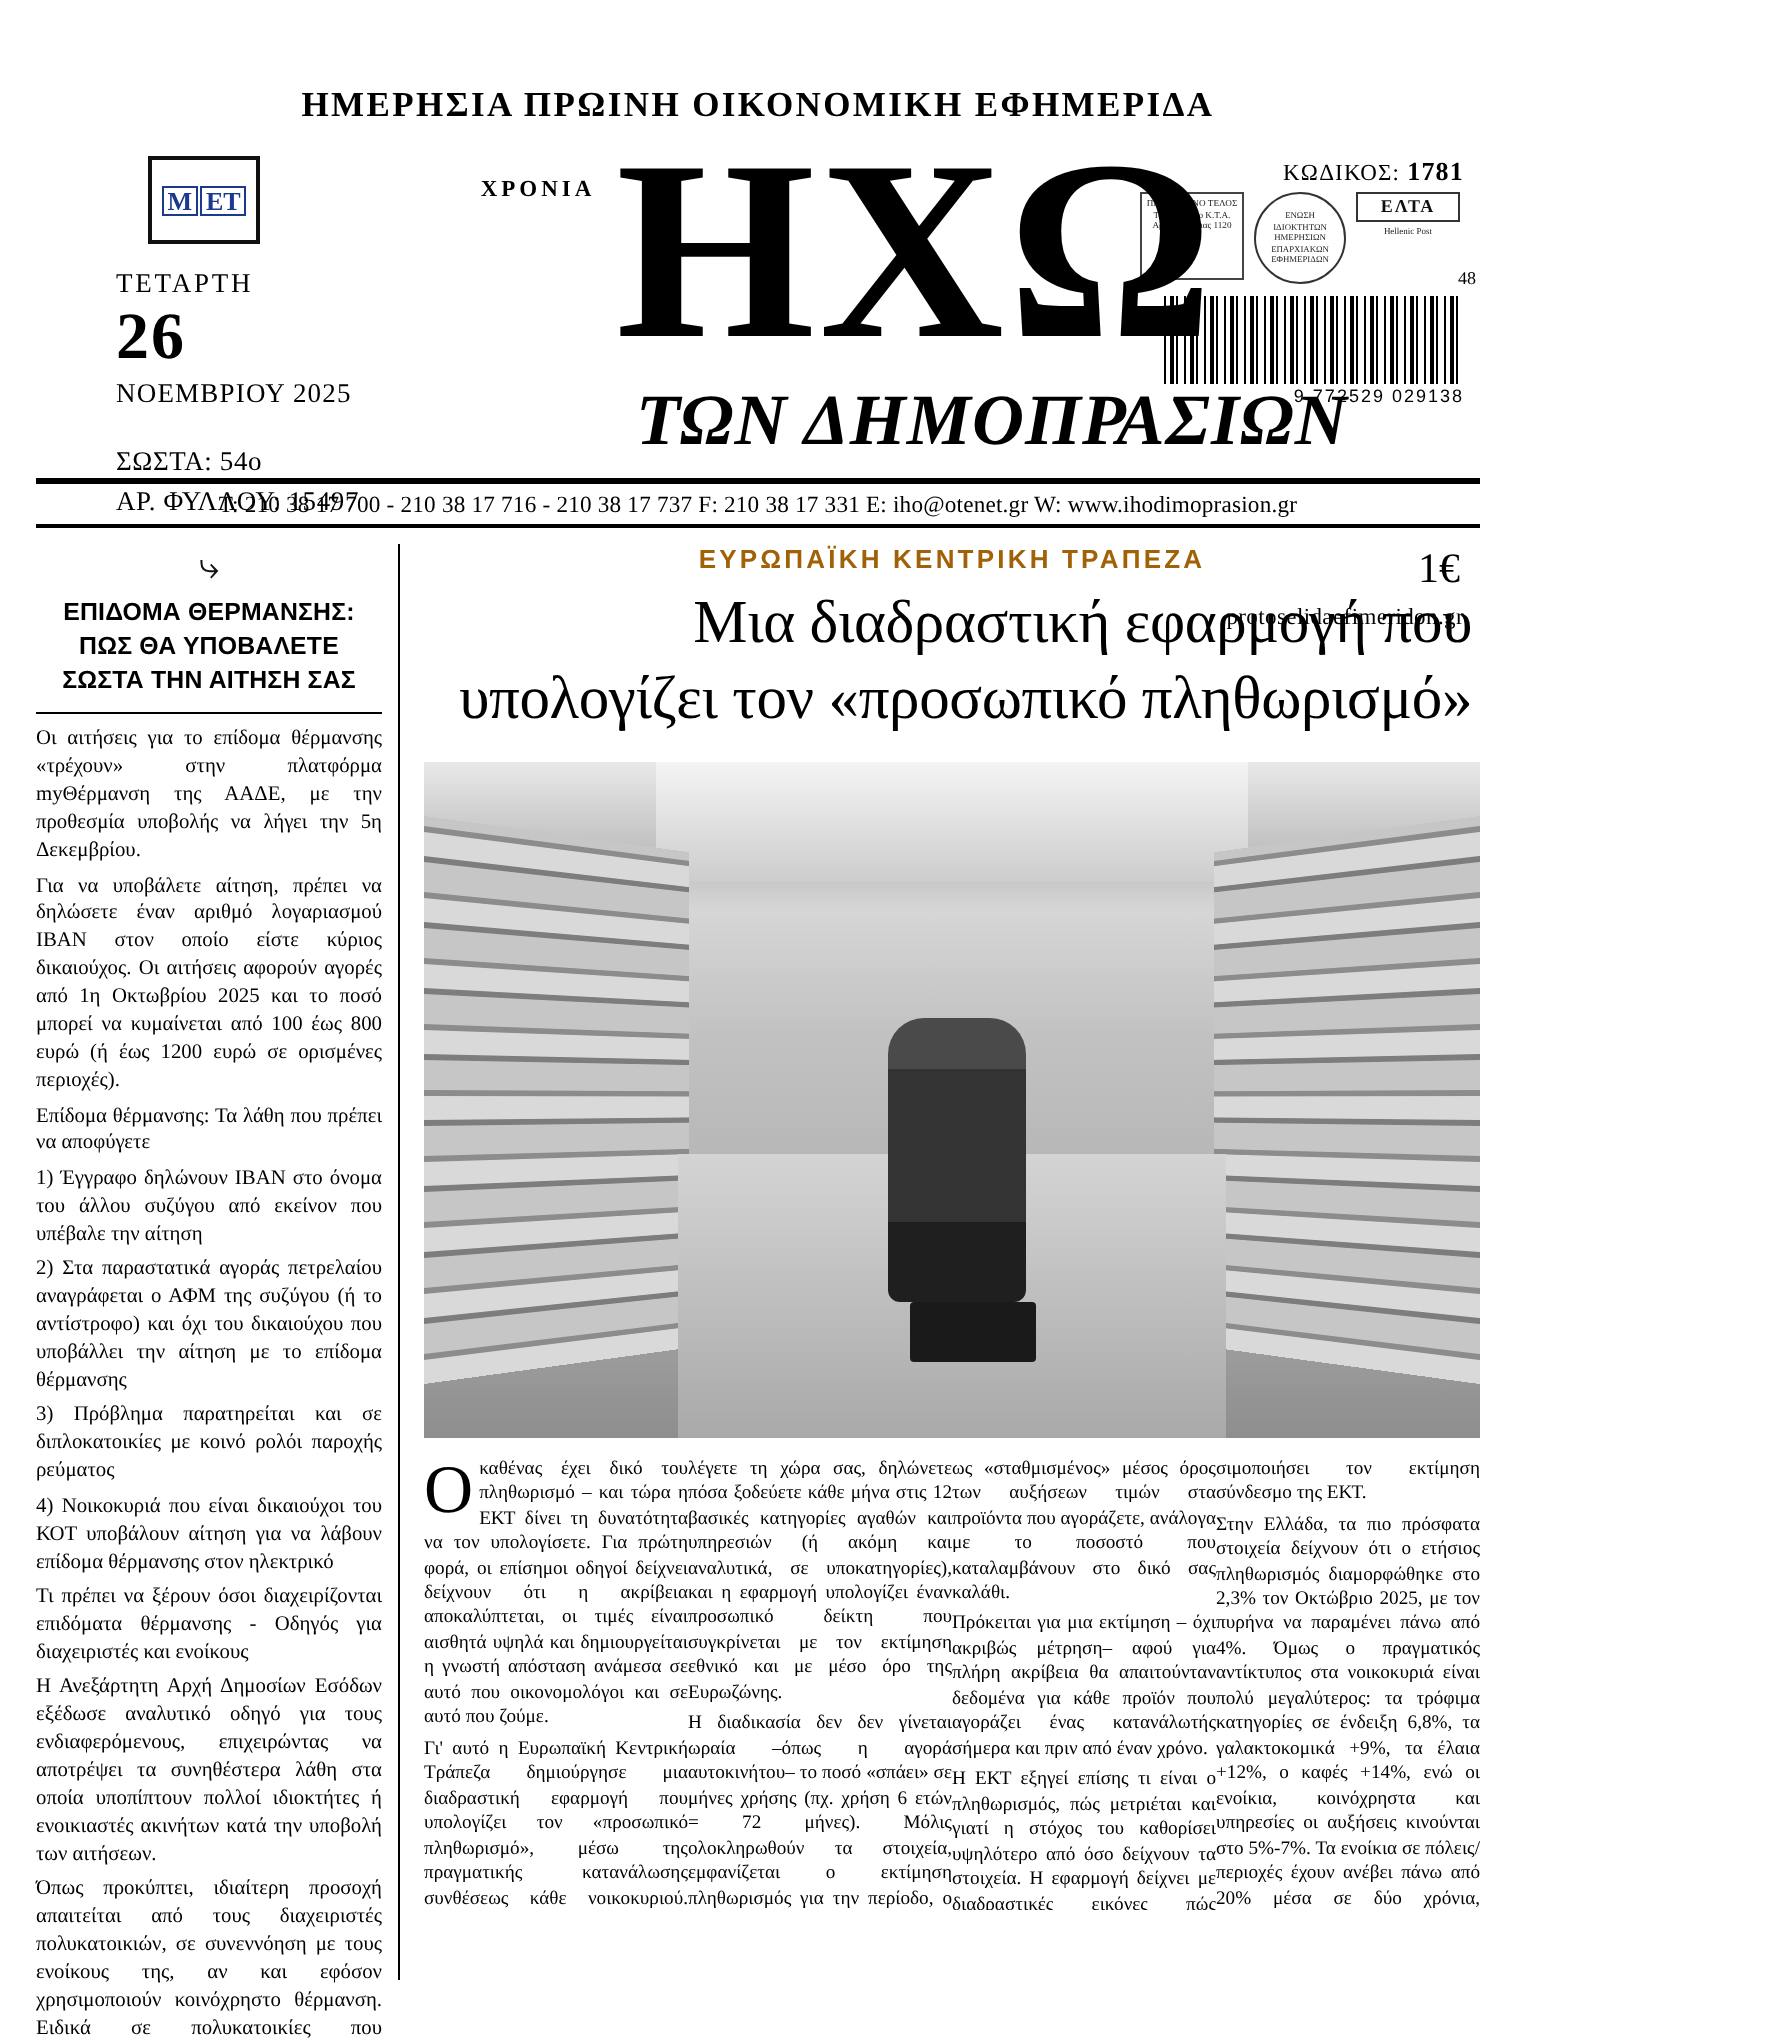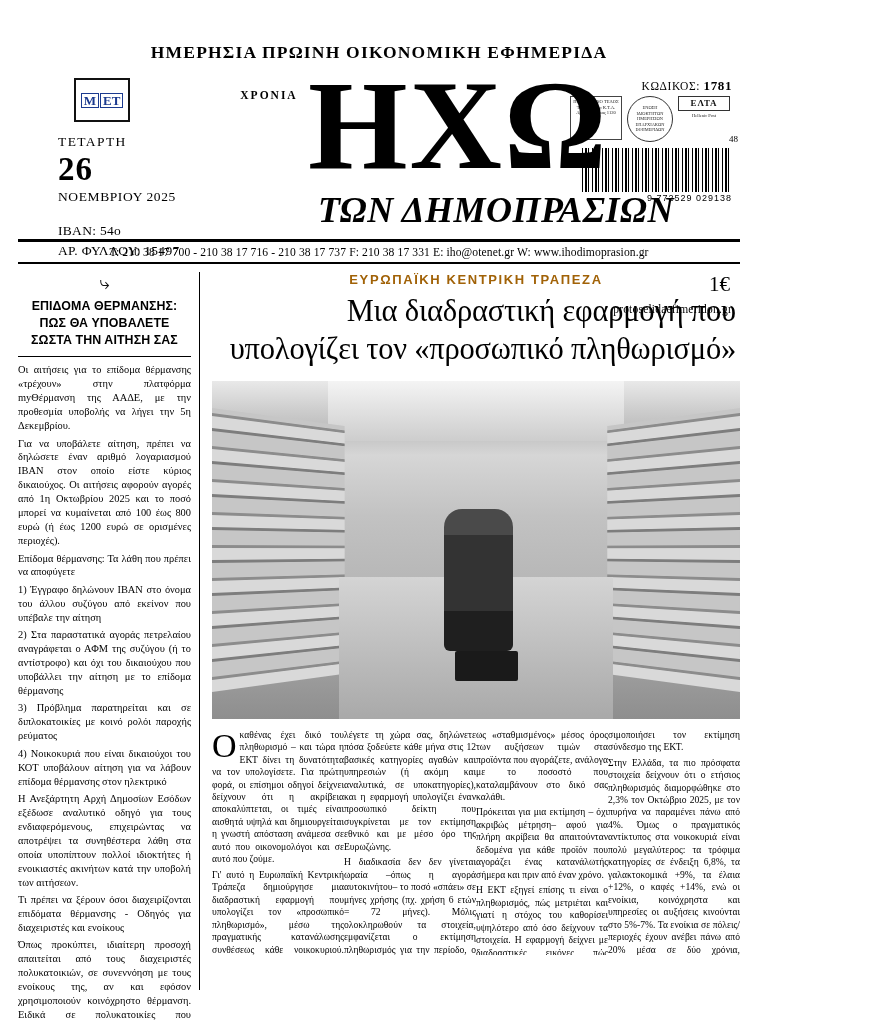--- a/index.html
+++ b/index.html
@@ -343,21 +343,21 @@
       </div>
     </div>
 
     <div class="datebox">
       <div class="dow">ΤΕΤΑΡΤΗ</div>
       <div class="day">26</div>
       <div class="month">ΝΟΕΜΒΡΙΟΥ 2025</div>
     </div>
 
     <div class="issuebox">
-      <div>ΙΒΑΝ: 54ο</div>
+      <div>ΣΩΣΤΑ: 54ο</div>
       <div>ΑΡ. ΦΥΛΛΟΥ: 15497</div>
     </div>
 
     <div class="codebox">
       <span>ΚΩΔΙΚΟΣ:</span>
       <b>1781</b>
     </div>
 
     <div class="stamps">
       <div class="stamp">ΠΛΗΡΩΜΕΝΟ ΤΕΛΟΣ Ταχ. Γραφείο Κ.Τ.Α. Αριθμός Άδειας 1120</div>
@@ -395,22 +395,22 @@
       <div class="arrow-down">⤷</div>
       <div class="left-head">ΕΠΙΔΟΜΑ ΘΕΡΜΑΝΣΗΣ: ΠΩΣ ΘΑ ΥΠΟΒΑΛΕΤΕ ΣΩΣΤΑ ΤΗΝ ΑΙΤΗΣΗ ΣΑΣ</div>
       <div class="left-body">
         <p>Οι αιτήσεις για το επίδομα θέρμανσης «τρέχουν» στην πλατφόρμα myΘέρμανση της ΑΑΔΕ, με την προθεσμία υποβολής να λήγει την 5η Δεκεμβρίου.</p>
         <p>Για να υποβάλετε αίτηση, πρέπει να δηλώσετε έναν αριθμό λογαριασμού ΙΒΑΝ στον οποίο είστε κύριος δικαιούχος. Οι αιτήσεις αφορούν αγορές από 1η Οκτωβρίου 2025 και το ποσό μπορεί να κυμαίνεται από 100 έως 800 ευρώ (ή έως 1200 ευρώ σε ορισμένες περιοχές).</p>
         <p>Επίδομα θέρμανσης: Τα λάθη που πρέπει να αποφύγετε</p>
         <p>1) Έγγραφο δηλώνουν ΙΒΑΝ στο όνομα του άλλου συζύγου από εκείνον που υπέβαλε την αίτηση</p>
         <p>2) Στα παραστατικά αγοράς πετρελαίου αναγράφεται ο ΑΦΜ της συζύγου (ή το αντίστροφο) και όχι του δικαιούχου που υποβάλλει την αίτηση με το επίδομα θέρμανσης</p>
         <p>3) Πρόβλημα παρατηρείται και σε διπλοκατοικίες με κοινό ρολόι παροχής ρεύματος</p>
         <p>4) Νοικοκυριά που είναι δικαιούχοι του ΚΟΤ υποβάλουν αίτηση για να λάβουν επίδομα θέρμανσης στον ηλεκτρικό</p>
+        <p>Τι πρέπει να ξέρουν όσοι διαχειρίζονται επιδόματα θέρμανσης - Οδηγός για διαχειριστές και ενοίκους</p>
         <p>Η Ανεξάρτητη Αρχή Δημοσίων Εσόδων εξέδωσε αναλυτικό οδηγό για τους ενδιαφερόμενους, επιχειρώντας να αποτρέψει τα συνηθέστερα λάθη στα οποία υποπίπτουν πολλοί ιδιοκτήτες ή ενοικιαστές ακινήτων κατά την υποβολή των αιτήσεων.</p>
-        <p>Τι πρέπει να ξέρουν όσοι διαχειρίζονται επιδόματα θέρμανσης - Οδηγός για διαχειριστές και ενοίκους</p>
         <p>Όπως προκύπτει, ιδιαίτερη προσοχή απαιτείται από τους διαχειριστές πολυκατοικιών, σε συνεννόηση με τους ενοίκους της, αν και εφόσον χρησιμοποιούν κοινόχρηστο θέρμανση. Ειδικά σε πολυκατοικίες που θερμαίνονται με πετρέλαιο θέρμανσης, απαιτείται ο διαχειριστής να δημιουργήσει το προφίλ κάθε διαμερίσματος, δηλώνοντας αναλογία χιλιοστών, προκειμένου οι ένοικοι στη συνέχεια να μπορούν να υποβάλουν τις αιτήσεις τους ώστε να εισπράξουν την επιδότηση.</p>
 
       </div>
 
     </div>
 
     <div class="rightcol">
       <div class="eyebrow">ΕΥΡΩΠΑΪΚΗ ΚΕΝΤΡΙΚΗ ΤΡΑΠΕΖΑ</div>
       <div class="headline">Μια διαδραστική εφαρμογή που υπολογίζει τον «προσωπικό πληθωρισμό»</div>
 

